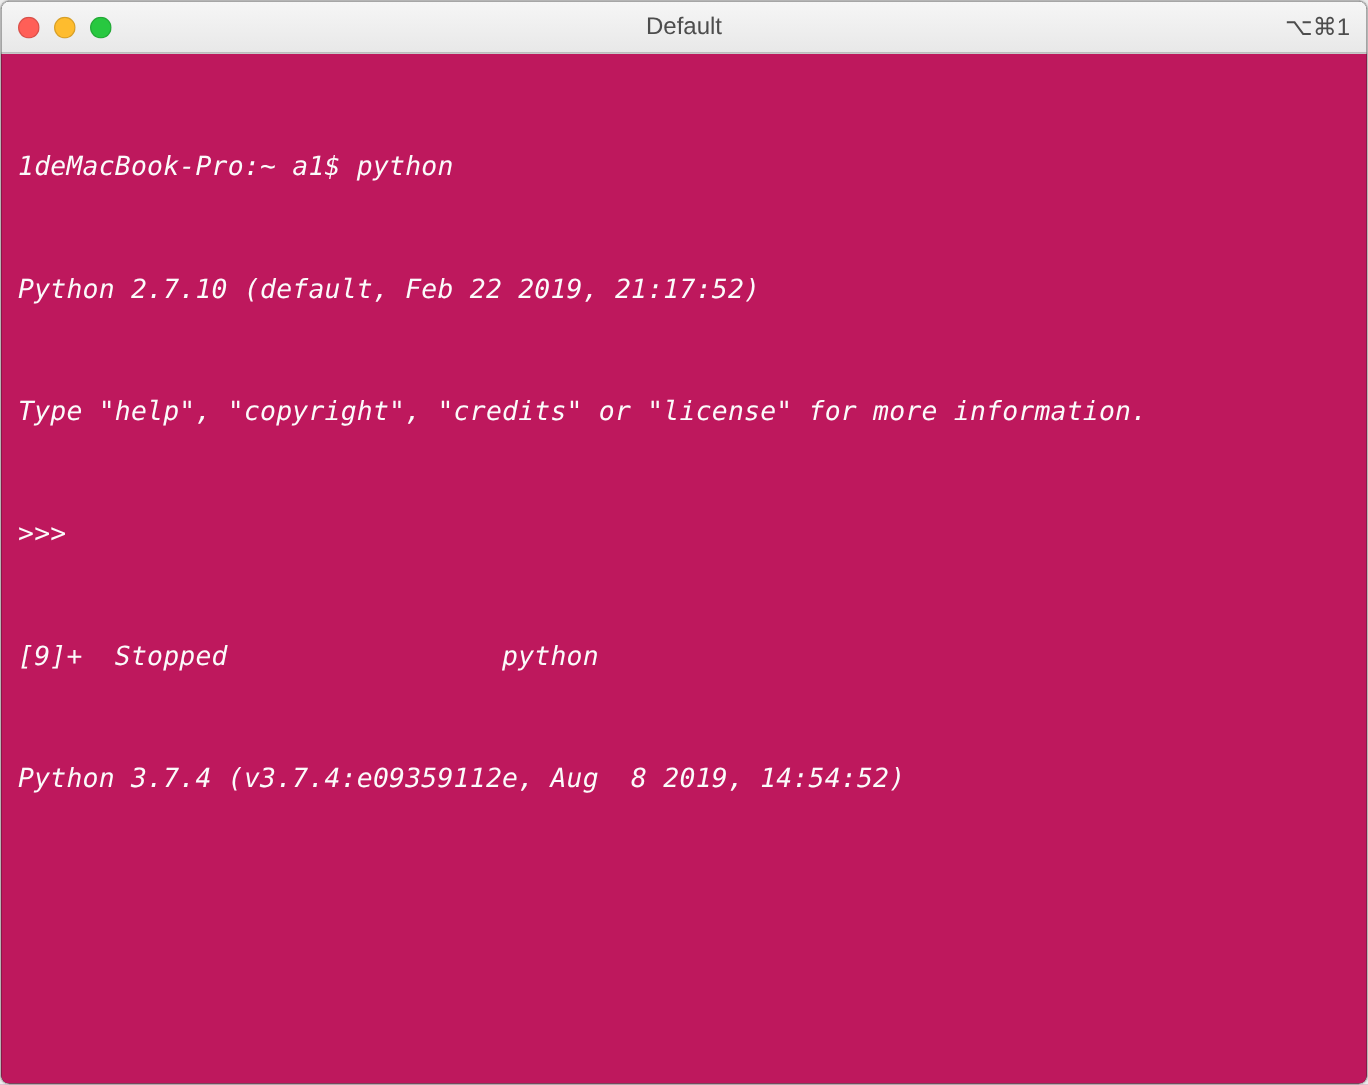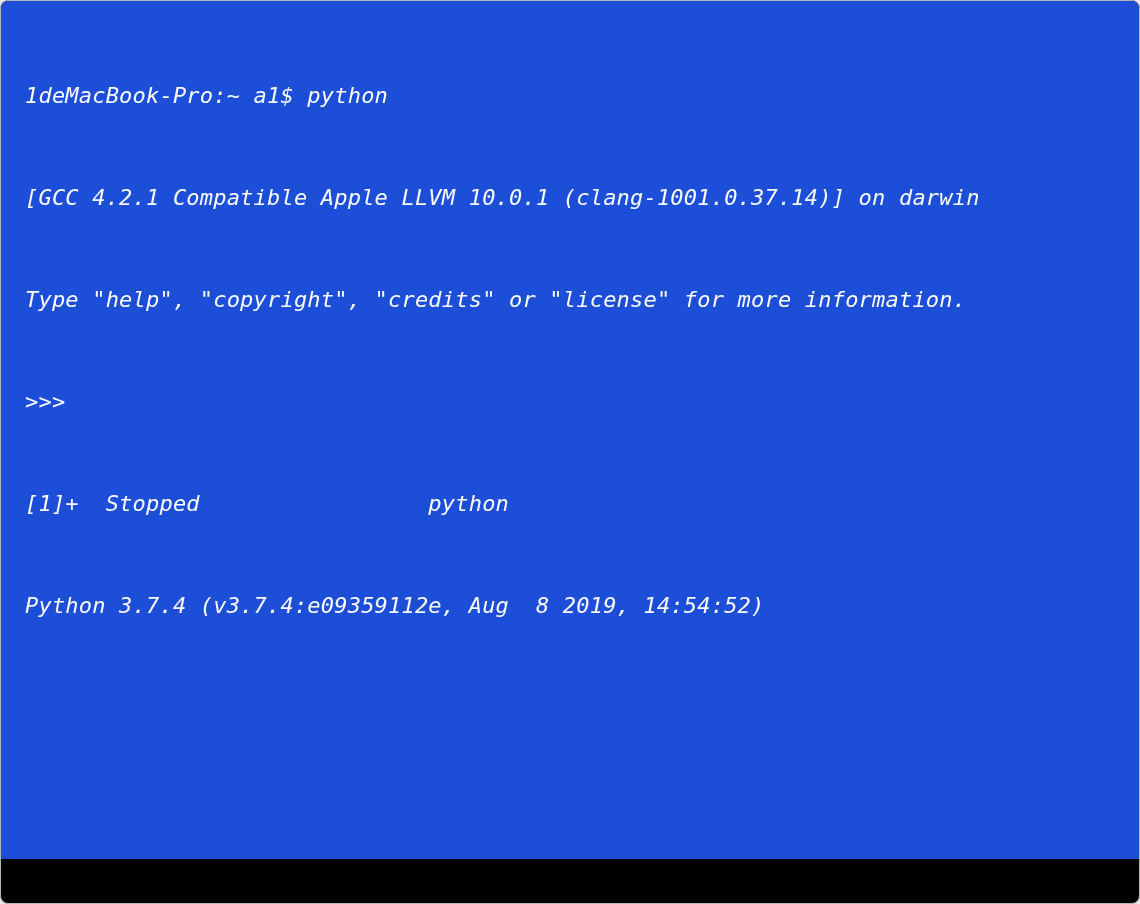--- a/index.html
+++ b/index.html
@@ -56,47 +56,56 @@
     }
     .titlebar-right {
       position: absolute;
       right: 14px;
       font-size: 20px;
       color: #4d4d4d;
       font-family: -apple-system, "Helvetica Neue", sans-serif;
       letter-spacing: 0;
     }
     .terminal-body {
-      background: #1d4ed8;
+      background: #be185d;
       width: 100%;
       height: calc(100% - 44px);
-      padding: 10px 24px;
+      padding: 10px 14px;
       font-family: "Menlo", "Monaco", "Consolas", monospace;
       font-size: 22px;
       line-height: 34px;
       color: #fbfbfb;
       white-space: pre;
       overflow: hidden;
     }
     .terminal-line {
       white-space: pre;
       font-style: italic;
       letter-spacing: 0.2px;
     }
   </style>
 </head>
 <body>
 
 <div class="window">
+  <div class="titlebar">
+    <div class="traffic-lights">
+      <div class="traffic-light red"></div>
+      <div class="traffic-light yellow"></div>
+      <div class="traffic-light green"></div>
+    </div>
+    <div class="title">Default</div>
+    <div class="titlebar-right">⌥⌘1</div>
+  </div>
   <div class="terminal-body">
     <div class="terminal-line">1deMacBook-Pro:~ a1$ python</div>
-    <div class="terminal-line">[GCC 4.2.1 Compatible Apple LLVM 10.0.1 (clang-1001.0.37.14)] on darwin</div>
+    <div class="terminal-line">Python 2.7.10 (default, Feb 22 2019, 21:17:52) </div>
     <div class="terminal-line">Type "help", "copyright", "credits" or "license" for more information.</div>
     <div class="terminal-line">&gt;&gt;&gt; </div>
-    <div class="terminal-line">[1]+  Stopped                 python</div>
+    <div class="terminal-line">[9]+  Stopped                 python</div>
     <div class="terminal-line">Python 3.7.4 (v3.7.4:e09359112e, Aug  8 2019, 14:54:52) </div>
     
     
     
     
     
   </div>
 </div>
 
 </body></html>

